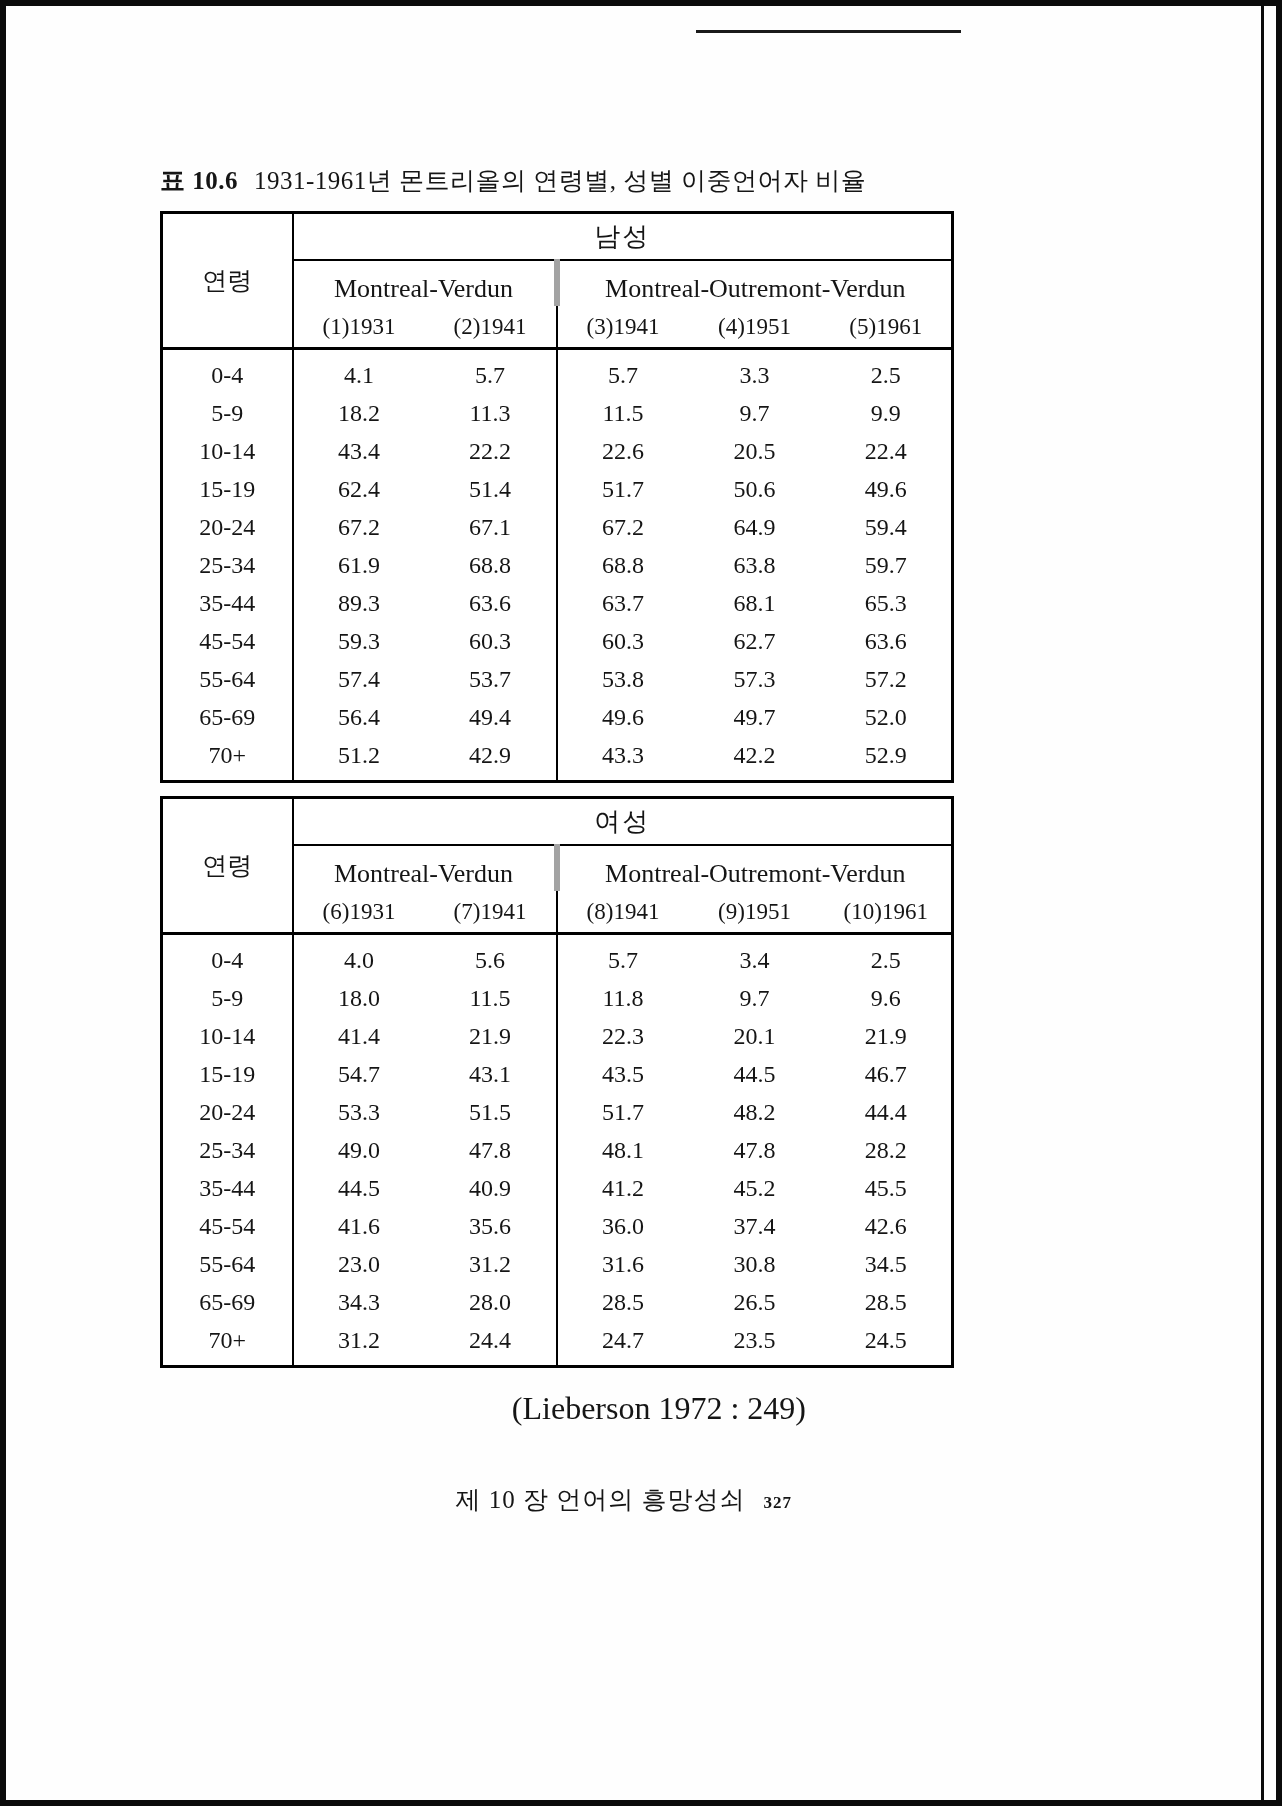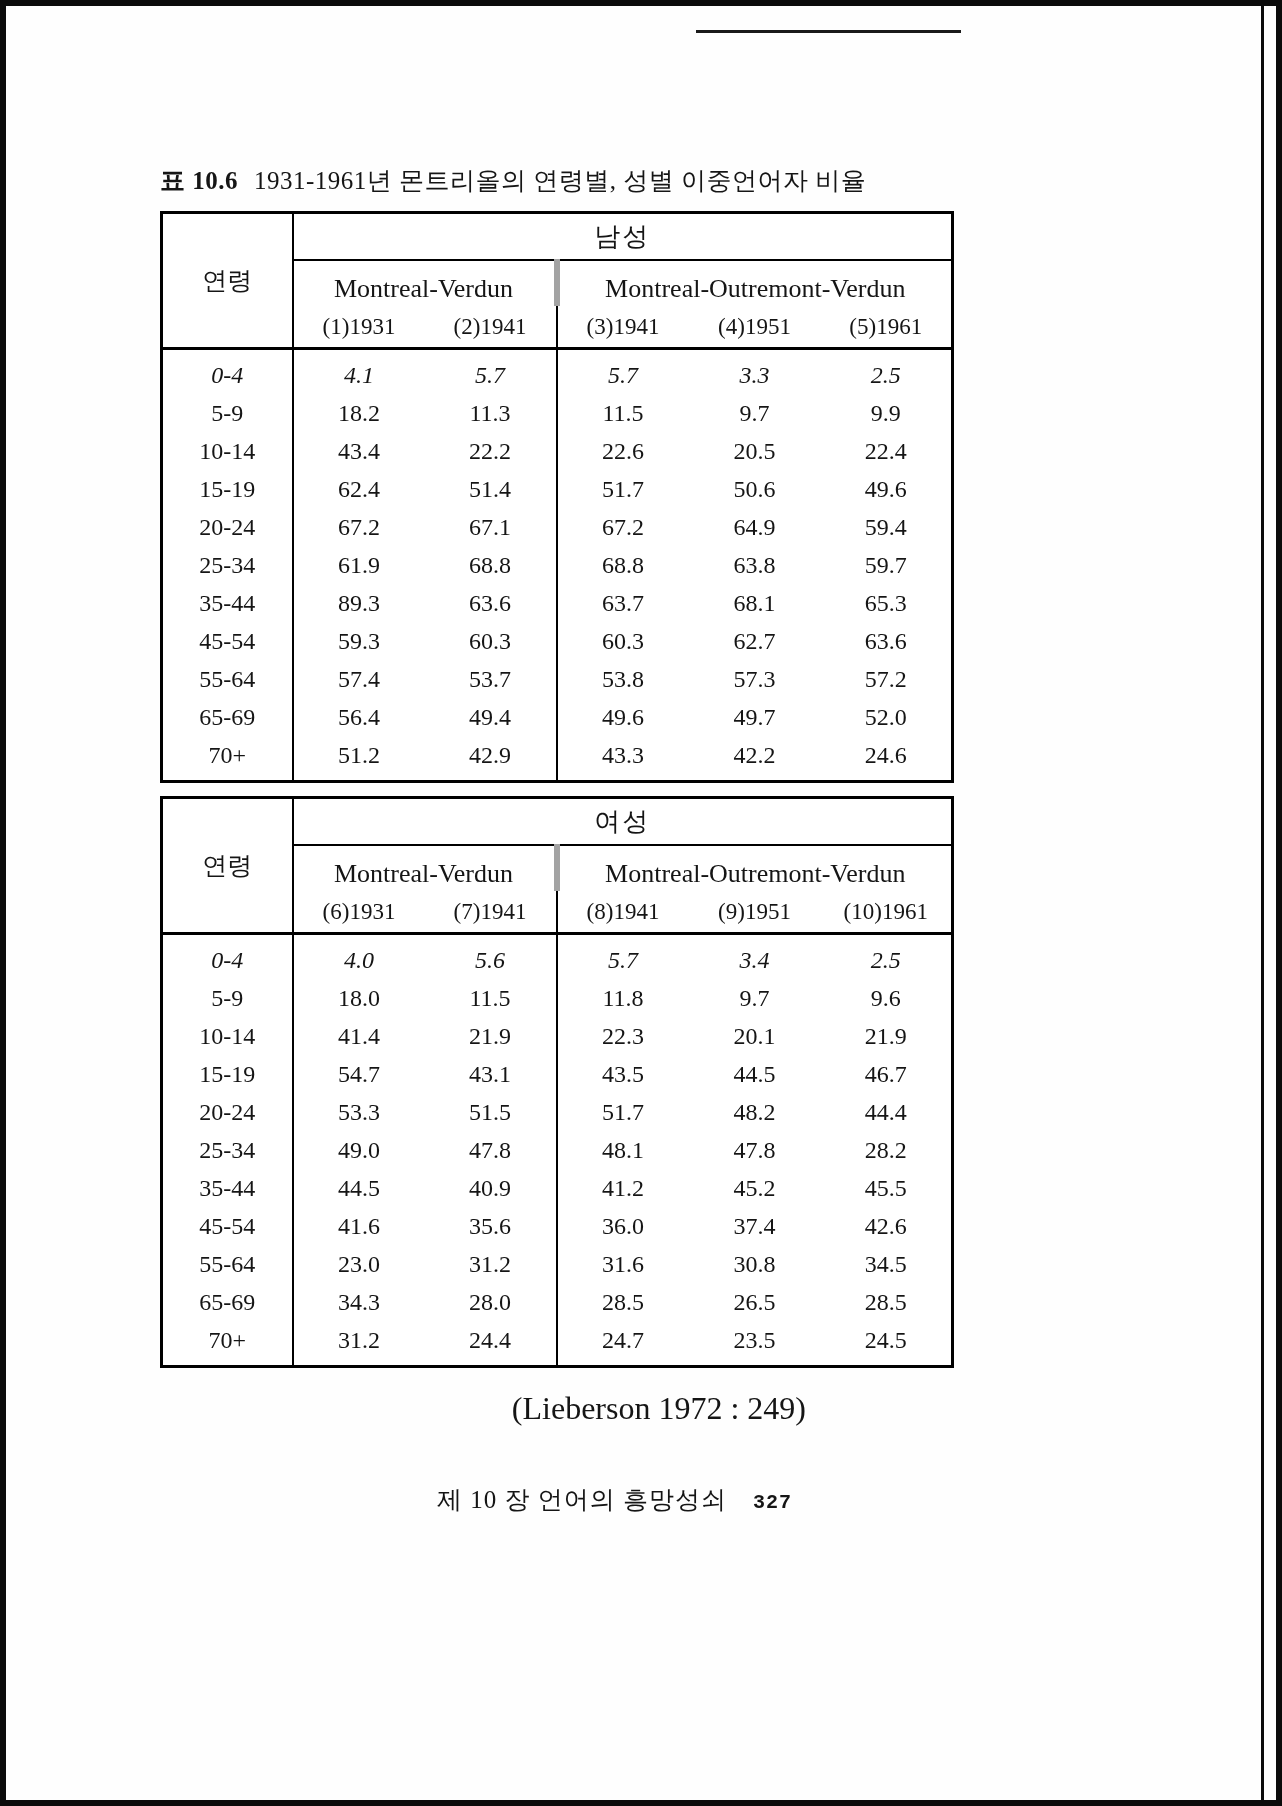--- a/index.html
+++ b/index.html
@@ -91,21 +91,21 @@
   }
   th.year-head {
     height: 41px;
     font-size: 23px;
     border-bottom: 3px solid #000;
     vertical-align: middle;
   }
   th.year-head.group-end {
     border-right: 2px solid #000;
   }
-  tbody tr:first-child td { padding-top: 6px; font-style: italic; }
+  tbody tr:first-child td { padding-top: 6px; }
   tbody tr:last-child td  { padding-bottom: 6px; }
   tbody td {
     height: 38px;
     font-size: 24px;
   }
   tbody td.age {
     border-right: 2px solid #000;
   }
   tbody td.group-end {
     border-right: 2px solid #000;
@@ -117,23 +117,22 @@
   }
   .footer {
     margin-top: 56px;
     text-align: right;
     padding-right: 14px;
     font-size: 25px;
     letter-spacing: 1px;
   }
   .footer .page-num {
     font-weight: bold;
-    margin-left: 26px;
-    font-size: 20px;
-    font-family: Liberation Mono, monospace;
+    margin-left: 18px;
+    font-size: 17px;
   }
 </style>
 </head>
 <body>
 
 <div class="page">
   <div class="inner-right-line"></div>
   <div class="top-artifact"></div>
 
   <div class="content">
@@ -248,21 +247,21 @@
             <td>49.6</td>
             <td>49.7</td>
             <td>52.0</td>
           </tr>
           <tr>
             <td class="age">70+</td>
             <td>51.2</td>
             <td class="group-end">42.9</td>
             <td>43.3</td>
             <td>42.2</td>
-            <td>24.6</td>
+            <td>52.9</td>
           </tr>
         </tbody>
     </table>
 
     <table class="data-table">
       <colgroup>
         <col class="age-col">
         <col class="num-col">
           <col class="num-col">
         <col class="num-col">

